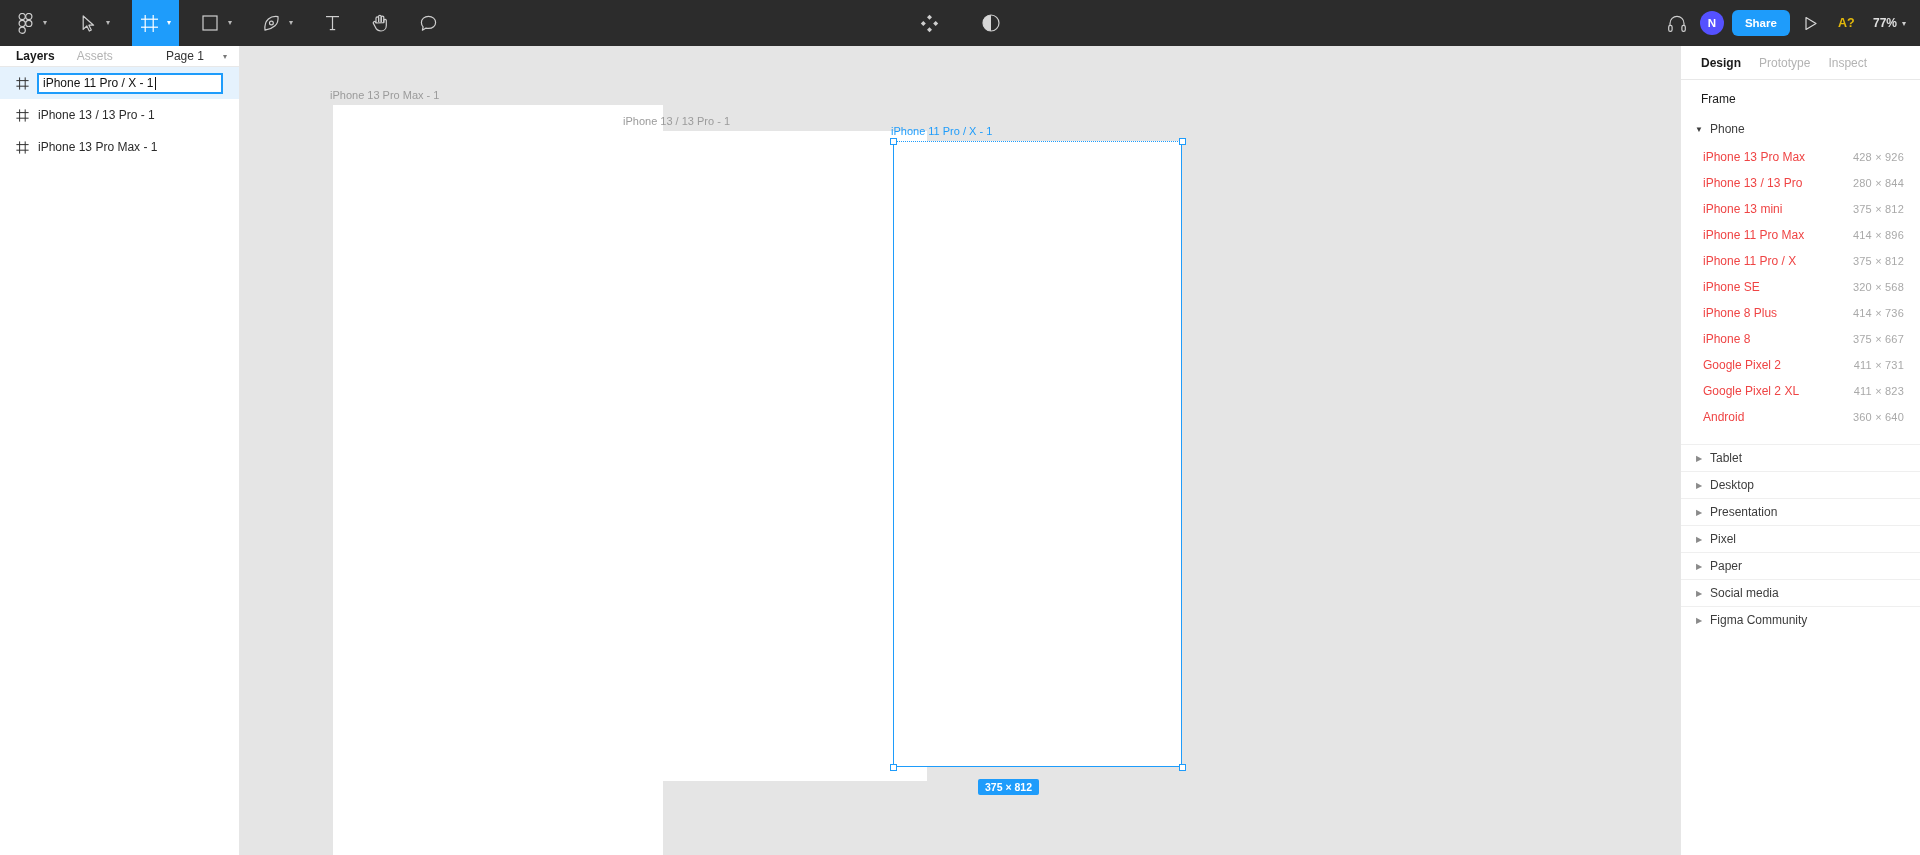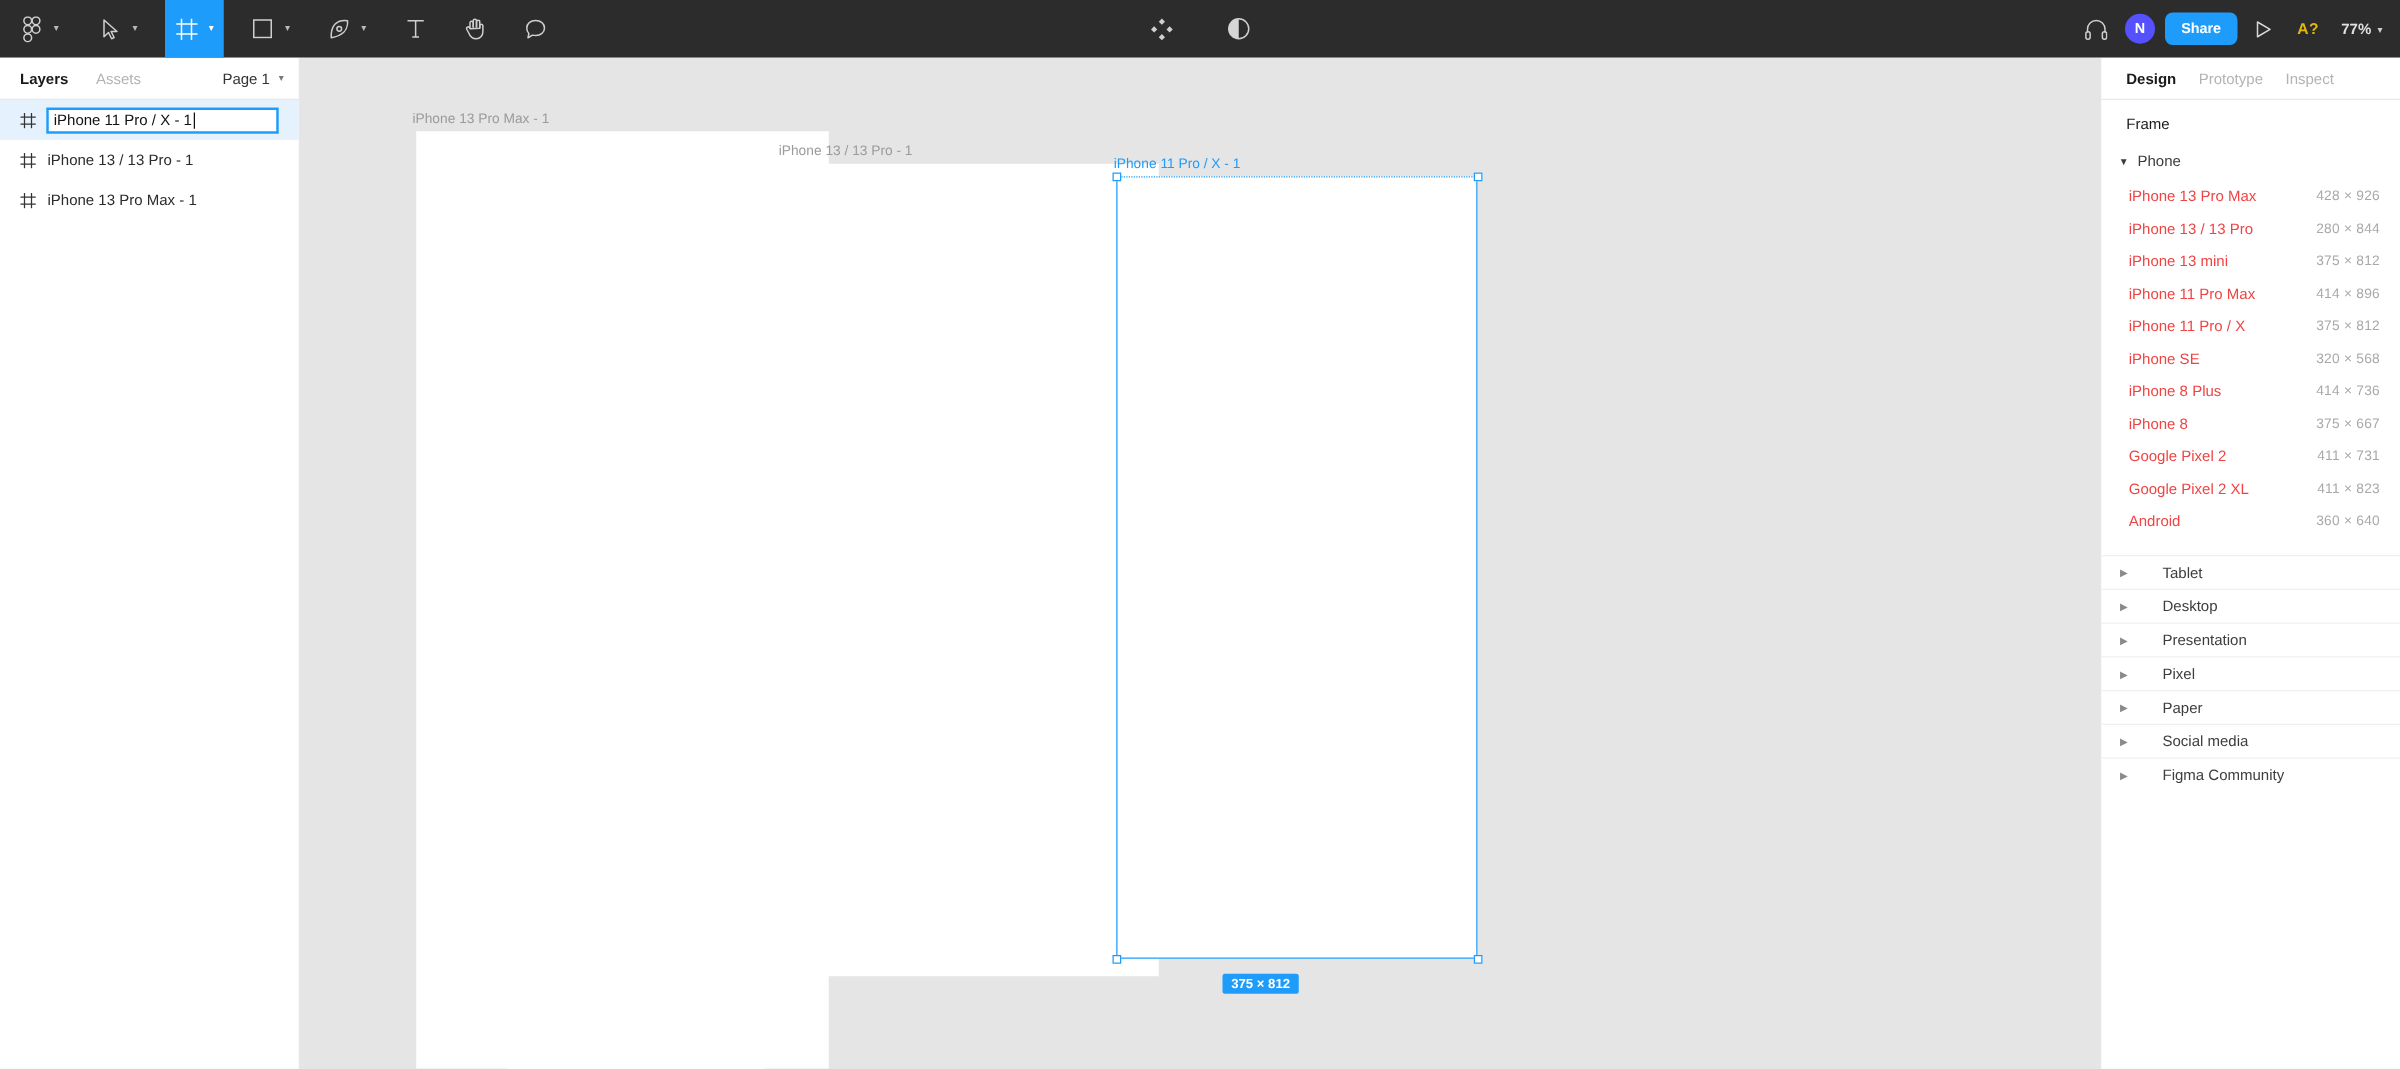--- a/index.html
+++ b/index.html
@@ -60,30 +60,30 @@
 
   
   .left-panel {
     position: absolute; top: 46px; left: 0;
     width: 240px; height: 809px;
     background: #fff;
     border-right: 1px solid #e6e6e6;
     z-index: 30;
   }
   .lp-tabs {
-    height: 34px; display: flex; align-items: center;
+    height: 21px; display: flex; align-items: center;
     border-bottom: 1px solid #e8e8e8;
     padding-left: 16px; position: relative;
   }
   .lp-tab { font-size: 12px; margin-right: 22px; cursor: pointer; }
   .lp-tab.active { color: #1a1a1a; font-weight: bold; }
   .lp-tab.inactive { color: #b3b3b3; }
   .page-select {
     position: absolute; right: 12px;
-    display: flex; align-items: center; gap: 7px;
+    display: flex; align-items: center; gap: 19px;
     font-size: 12px; color: #333; cursor: pointer;
   }
   .layer-row {
     height: 32px; display: flex; align-items: center;
     padding-left: 12px; cursor: pointer;
   }
   .layer-row.selected { background: #e5f2fd; }
   .frame-icon { width: 20px; color: #333; display: flex; align-items: center; justify-content: center; flex: 0 0 20px; }
   .layer-name { font-size: 12px; color: #2b2b2b; padding-left: 6px; }
   .rename-box {
@@ -165,21 +165,21 @@
     justify-content: space-between;
     padding: 0 16px 0 22px; cursor: pointer;
   }
   .device-name { font-size: 12px; color: #ef4444; }
   .device-size { font-size: 11px; color: #a9a9a9; letter-spacing: .2px; }
   .cat-row {
     height: 27px; display: flex; align-items: center;
     padding-left: 12px; cursor: pointer;
     border-top: 1px solid #efefef;
   }
-  .cat-label { font-size: 12px; color: #3d3d3d; padding-left: 5px; margin-left: 20px; }
+  .cat-label { font-size: 12px; color: #3d3d3d; padding-left: 5px; }
   .phone-list { padding-top: 2px; }
 </style>
 </head>
 <body>
 
 <div class="toolbar">
   <div class="tb-left">
 
     <div class="tool-group">
       <div class="tool">

